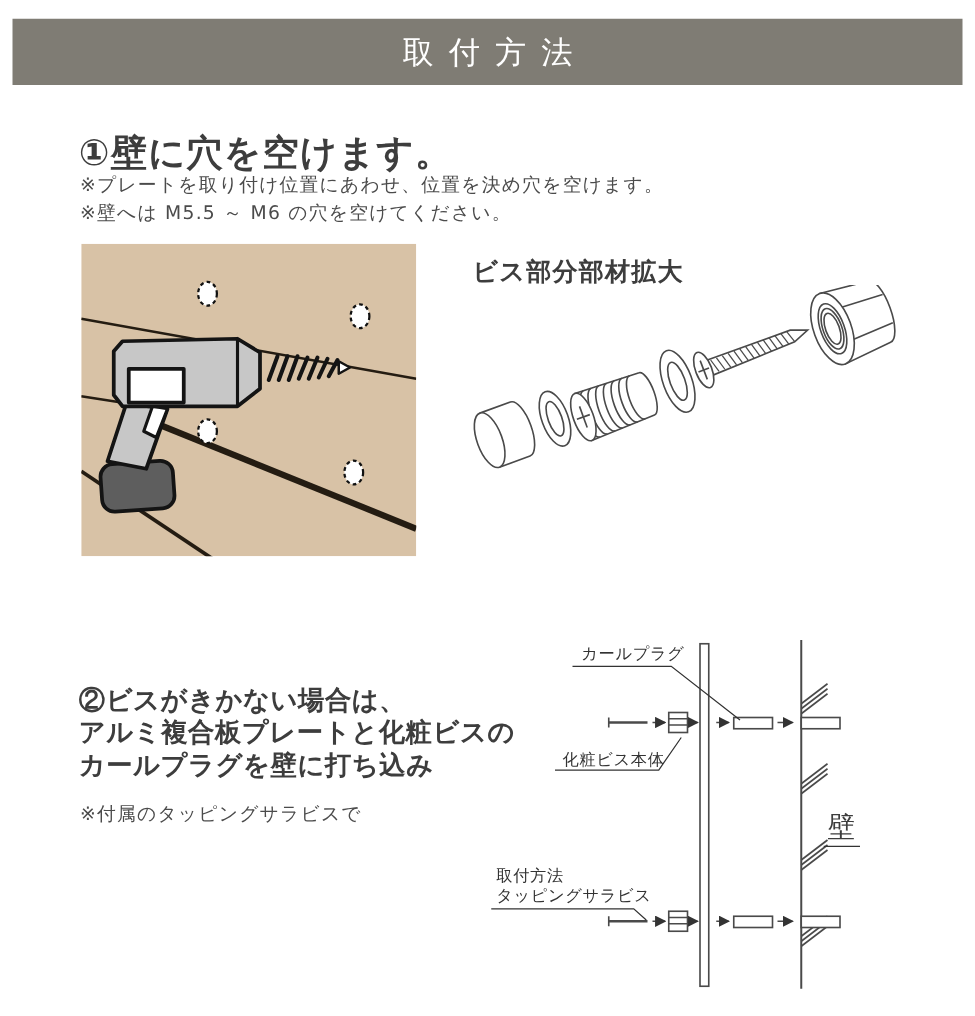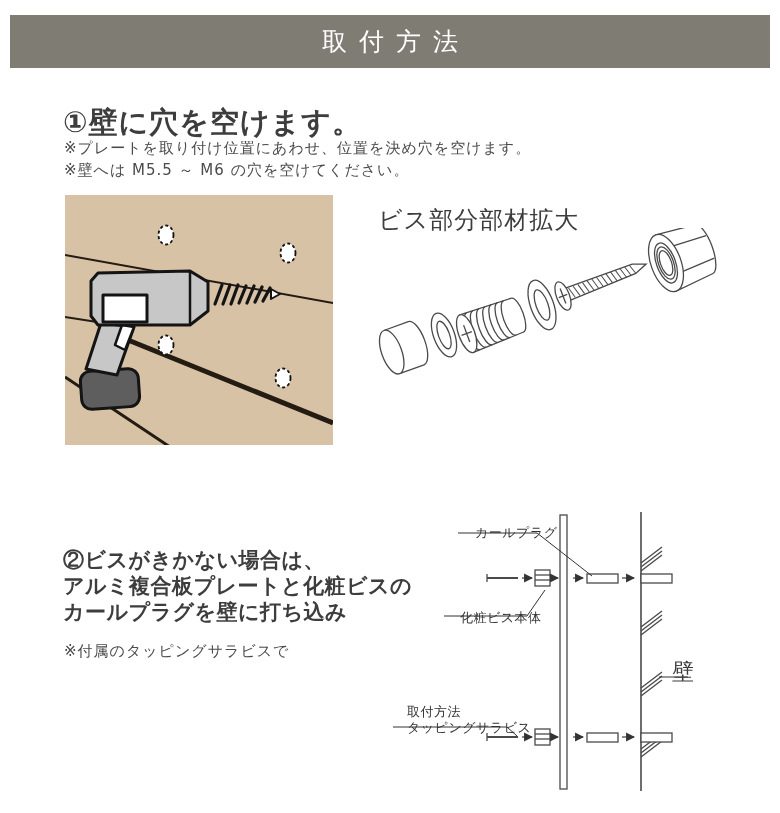--- a/index.html
+++ b/index.html
@@ -22,37 +22,37 @@
     color:#3d3d3d;letter-spacing:1px;white-space:nowrap;
   }
   #step1-heading{top:103px;}
   .note{
     position:absolute;left:63px;margin:1px;font-size:15px;color:#4b4b4b;
     letter-spacing:1px;white-space:nowrap;
   }
   #step1-note-1{top:138px;}
   #step1-note-2{top:160px;}
   .exploded-label{
-    position:absolute;left:378px;top:204px;margin:0;font-size:24px;
-    font-weight:400;color:#3d3d3d;letter-spacing:1px;white-space:nowrap;
+    position:absolute;left:378px;top:204px;margin:0;font-size:20px;
+    font-weight:700;color:#3d3d3d;letter-spacing:1px;white-space:nowrap;
   }
   #step2-heading{position:absolute;left:63px;top:547px;}
   #step2-heading div{
     font-size:21px;font-weight:700;color:#3d3d3d;letter-spacing:0.5px;
     line-height:26px;white-space:nowrap;font-family:Liberation Serif, serif;
   }
   #step2-note-1{top:641px;}
   #step2-note-2{top:684px;}
   
   .drill-svg{position:absolute;left:65px;top:195px;}
   .exploded-svg{position:absolute;left:365px;top:228px;}
   .diagram2-svg{position:absolute;left:390px;top:505px;}
   
   .dlabel{
-    position:absolute;margin:14px;font-size:13px;color:#333333;
+    position:absolute;margin:4px;font-size:13px;color:#333333;
     white-space:nowrap;letter-spacing:0.5px;
   }
   #label-curl-plug{left:461px;top:510px;}
   #label-screw-body{left:446px;top:595px;}
   #label-tapping{left:393px;top:690px;line-height:16px;}
   #label-wall{left:658px;top:643px;font-size:22px;color:#3d3d3d;}
 </style>
 </head>
 <body>
 

